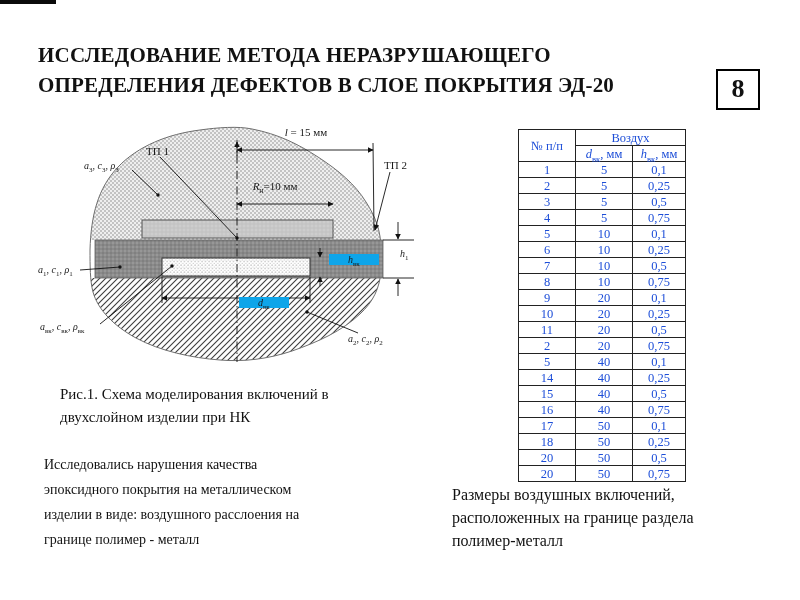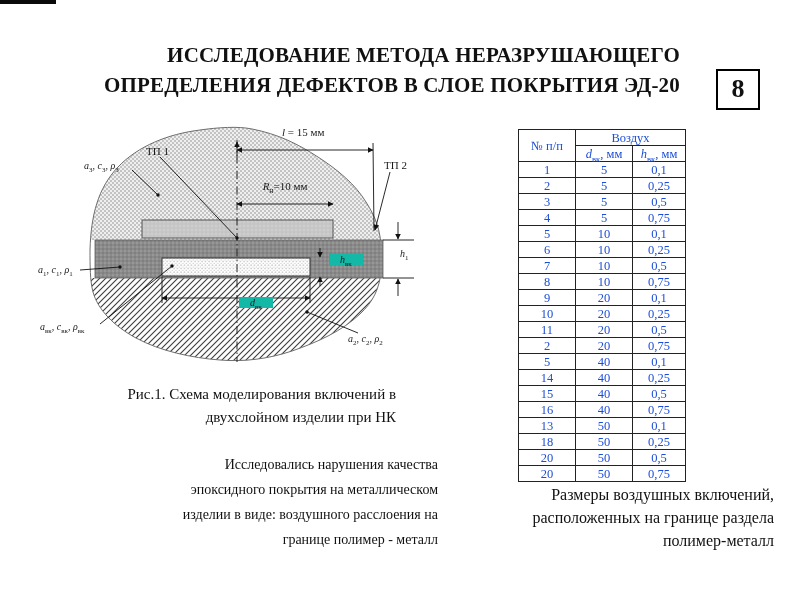--- a/index.html
+++ b/index.html
@@ -2,21 +2,21 @@
 <html><head>
 <meta charset="utf-8">
 <style>
   html,body{margin:0;padding:0}
   body{
     width:800px;height:600px;position:relative;overflow:hidden;
     background:#ffffff;color:#111;
     font-family:"Liberation Serif","DejaVu Serif",serif;
   }
   .abs{position:absolute}
-  .center{text-align:right}
+  .center{text-align:left}
   .preline{white-space:pre-line}
   sub{font-size:70%;line-height:0}
   i{font-style:italic}
 
   .top-bar{left:0;top:7;width:56px;height:4px;background:#0a0a0a}
 
   .slide-title{
     left:38px;top:40px;width:642px;
     font-size:21px;font-weight:bold;line-height:30px;
     letter-spacing:.2px;
@@ -24,21 +24,21 @@
   .page-box{
     left:716px;top:69px;width:40px;height:37px;
     border:2px solid #000;
     font-size:26px;font-weight:bold;line-height:36px;text-align:center;
   }
 
   .fig-svg{left:40px;top:110px}
 
   .dlab{position:absolute;font-size:10px;white-space:nowrap;color:#1a1a1a}
   .dlab.dim{font-size:11px}
-  .chip{background:#14b8a6;padding:0 11px}
+  .chip{background:#0ea5e9;padding:0 19px}
 
   .fig-caption{left:60px;top:383px;width:336px;font-size:15px;line-height:23px}
   .left-paragraph{left:44px;top:452px;width:394px;font-size:14px;line-height:25px}
   .table-caption{left:452px;top:483px;width:322px;font-size:16px;line-height:23px}
 
   .tbl-wrap{left:518px;top:129px}
   table.data{border-collapse:collapse;font-size:12.5px;color:#1d4ed8}
   table.data th,table.data td{
     border:1px solid #222;text-align:center;vertical-align:middle;
     padding:0 2px;height:15px;line-height:14px;font-weight:normal;
@@ -142,22 +142,22 @@
   </g>
   <g fill="#111">
     <circle cx="197" cy="128" r="1.7"></circle>
     <circle cx="118" cy="85" r="1.7"></circle>
     <circle cx="80" cy="157" r="1.7"></circle>
     <circle cx="132" cy="156" r="1.7"></circle>
     <circle cx="267" cy="202" r="1.7"></circle>
   </g>
 </svg>
 
-<div class="dlab dim" style="left:282px;top:126px;width:72px;text-align:left"><i>l</i> = 15 мм</div>
-<div class="dlab dim" style="left:252px;top:180px;width:66px;text-align:center"><i>R</i><sub>н</sub>=10 мм</div>
+<div class="dlab dim" style="left:270px;top:126px;width:72px;text-align:center"><i>l</i> = 15 мм</div>
+<div class="dlab dim" style="left:252px;top:180px;width:46px;text-align:center"><i>R</i><sub>н</sub>=10 мм</div>
 <div class="dlab dim" style="left:146px;top:145px">ТП 1</div>
 <div class="dlab dim" style="left:384px;top:159px">ТП 2</div>
 <div class="dlab" style="left:84px;top:160px"><i>a</i><sub>3</sub>, <i>c</i><sub>3</sub>, <i>ρ</i><sub>3</sub></div>
 <div class="dlab" style="left:38px;top:264px"><i>a</i><sub>1</sub>, <i>c</i><sub>1</sub>, <i>ρ</i><sub>1</sub></div>
 <div class="dlab" style="left:40px;top:321px"><i>a</i><sub>вк</sub>, <i>c</i><sub>вк</sub>, <i>ρ</i><sub>вк</sub></div>
 <div class="dlab" style="left:348px;top:333px"><i>a</i><sub>2</sub>, <i>c</i><sub>2</sub>, <i>ρ</i><sub>2</sub></div>
 <div class="dlab" style="left:400px;top:248px"><i>h</i><sub>1</sub></div>
 <div class="dlab chip" style="left:329px;top:254px"><i>h</i><sub>вк</sub></div>
 <div class="dlab chip" style="left:239px;top:297px"><i>d</i><sub>вк</sub></div>
 
@@ -256,21 +256,21 @@
           <td>15</td>
           <td>40</td>
           <td>0,5</td>
         </tr>
         <tr>
           <td>16</td>
           <td>40</td>
           <td>0,75</td>
         </tr>
         <tr>
-          <td>13</td>
+          <td>17</td>
           <td>50</td>
           <td>0,1</td>
         </tr>
         <tr>
           <td>18</td>
           <td>50</td>
           <td>0,25</td>
         </tr>
         <tr>
           <td>20</td>

